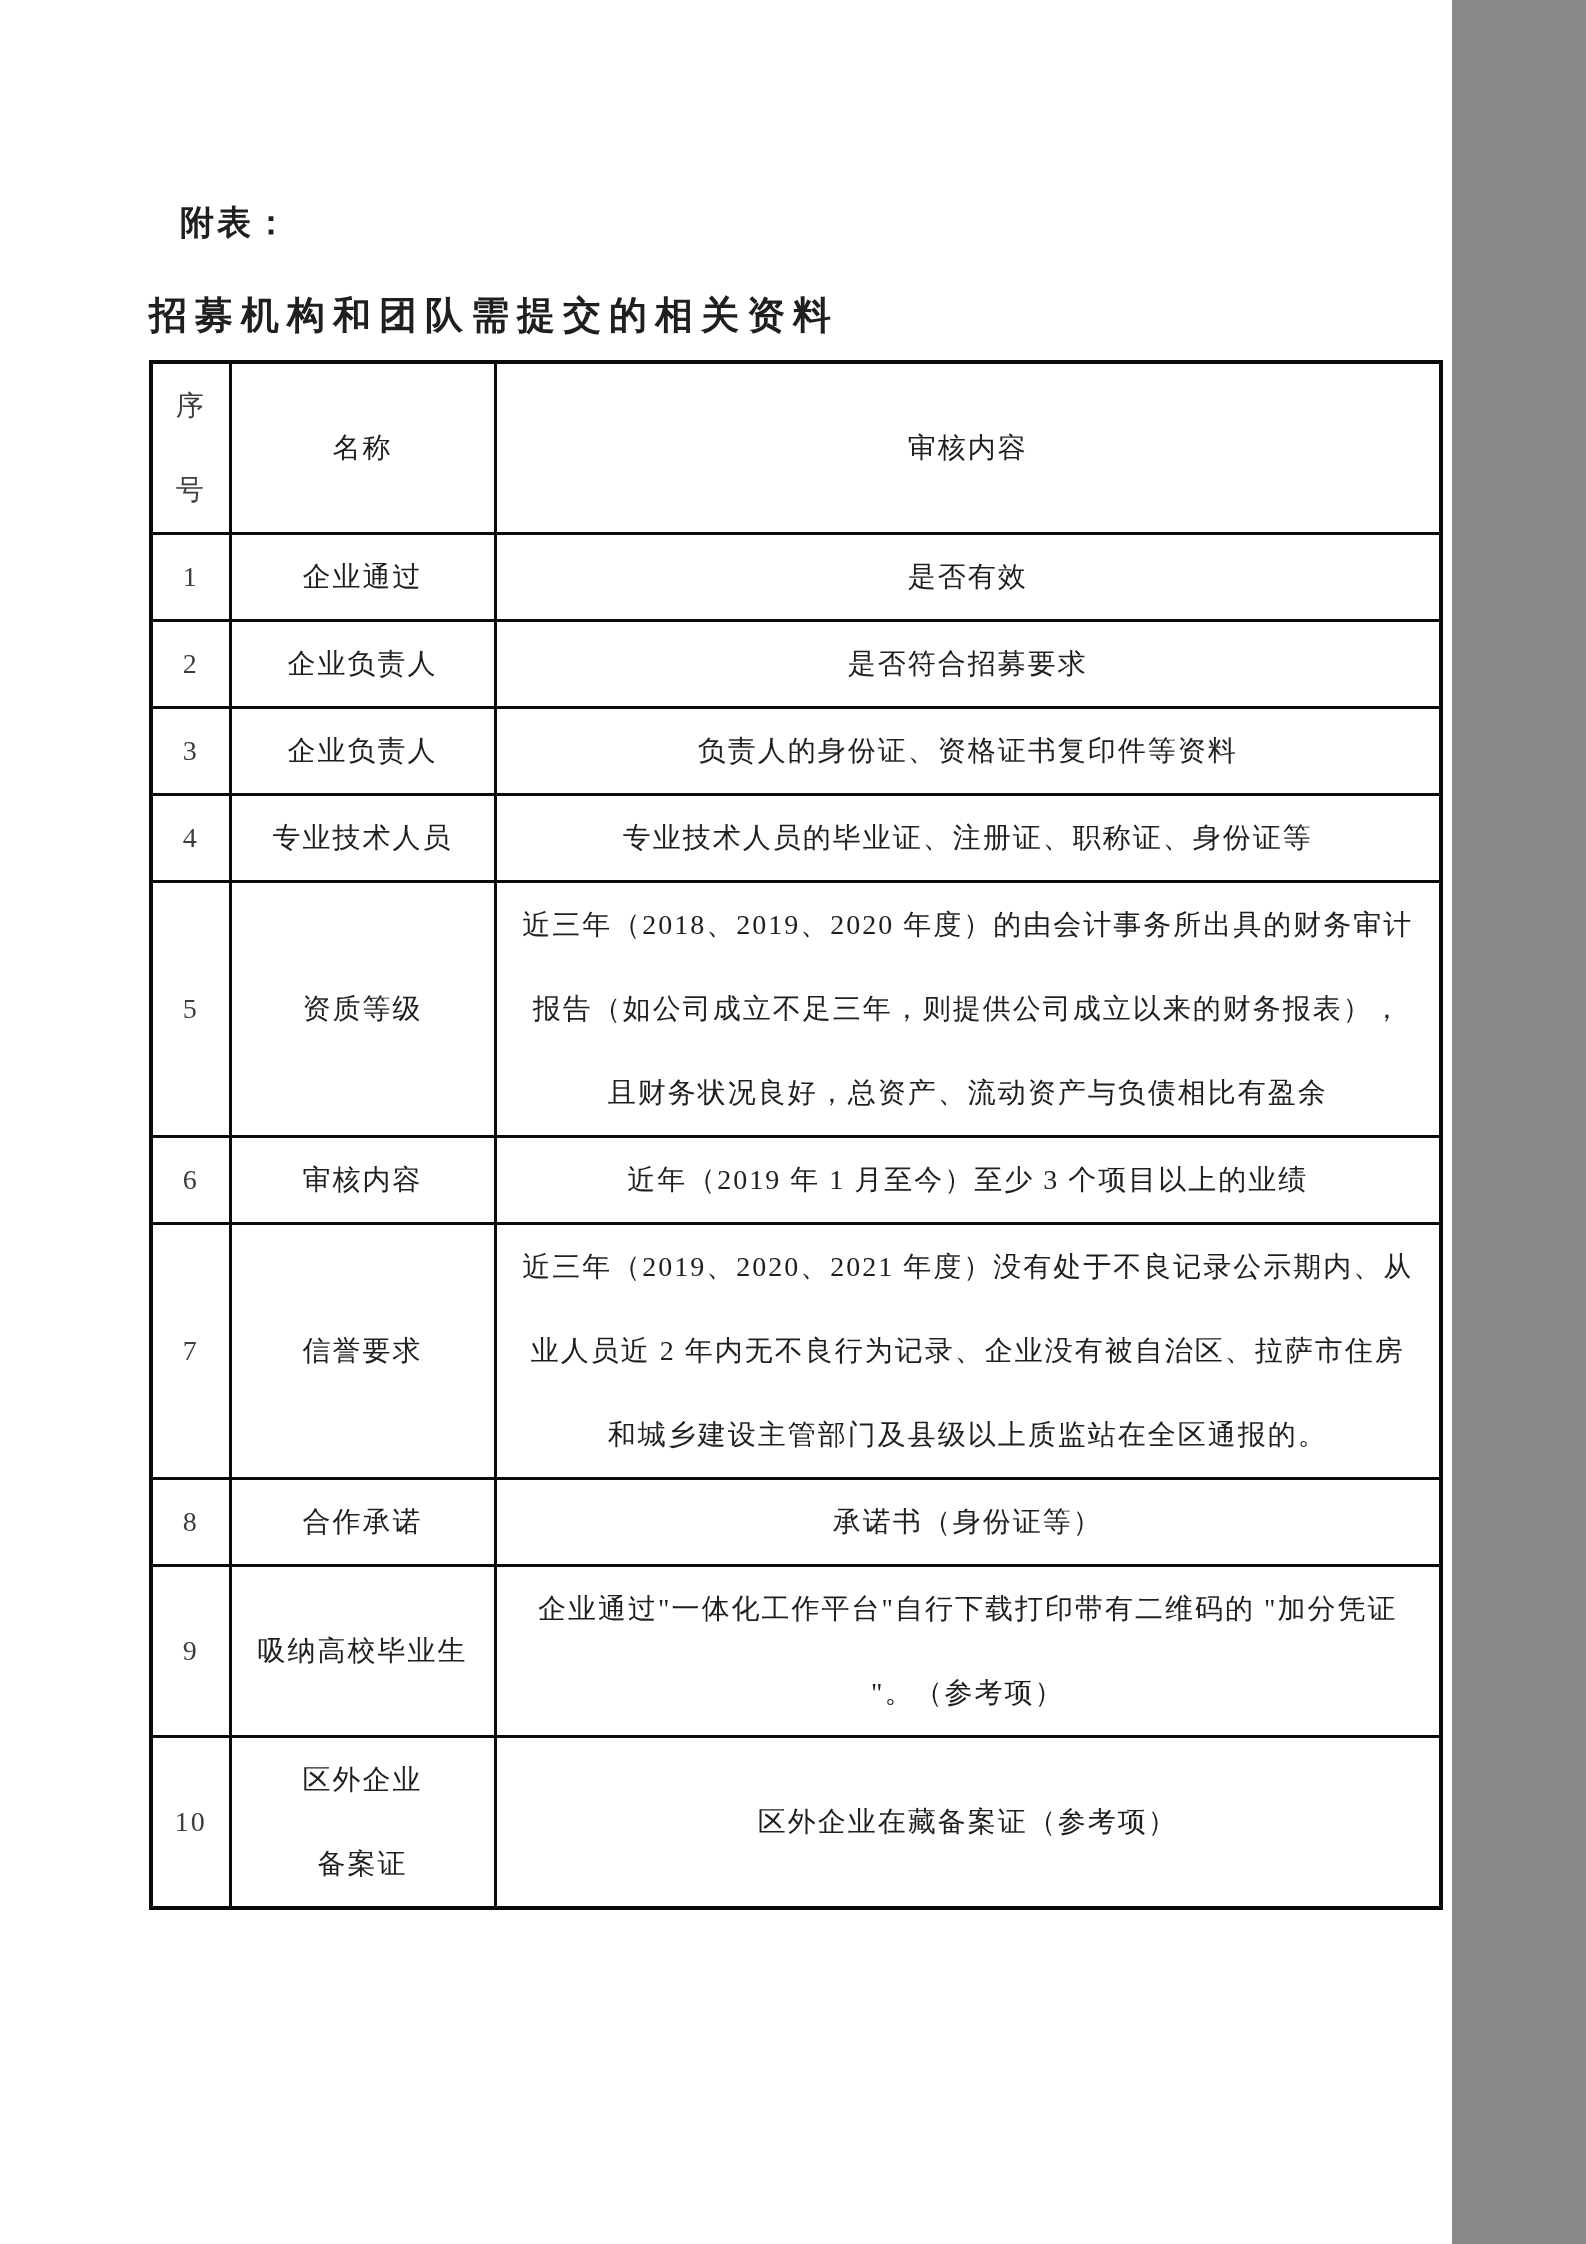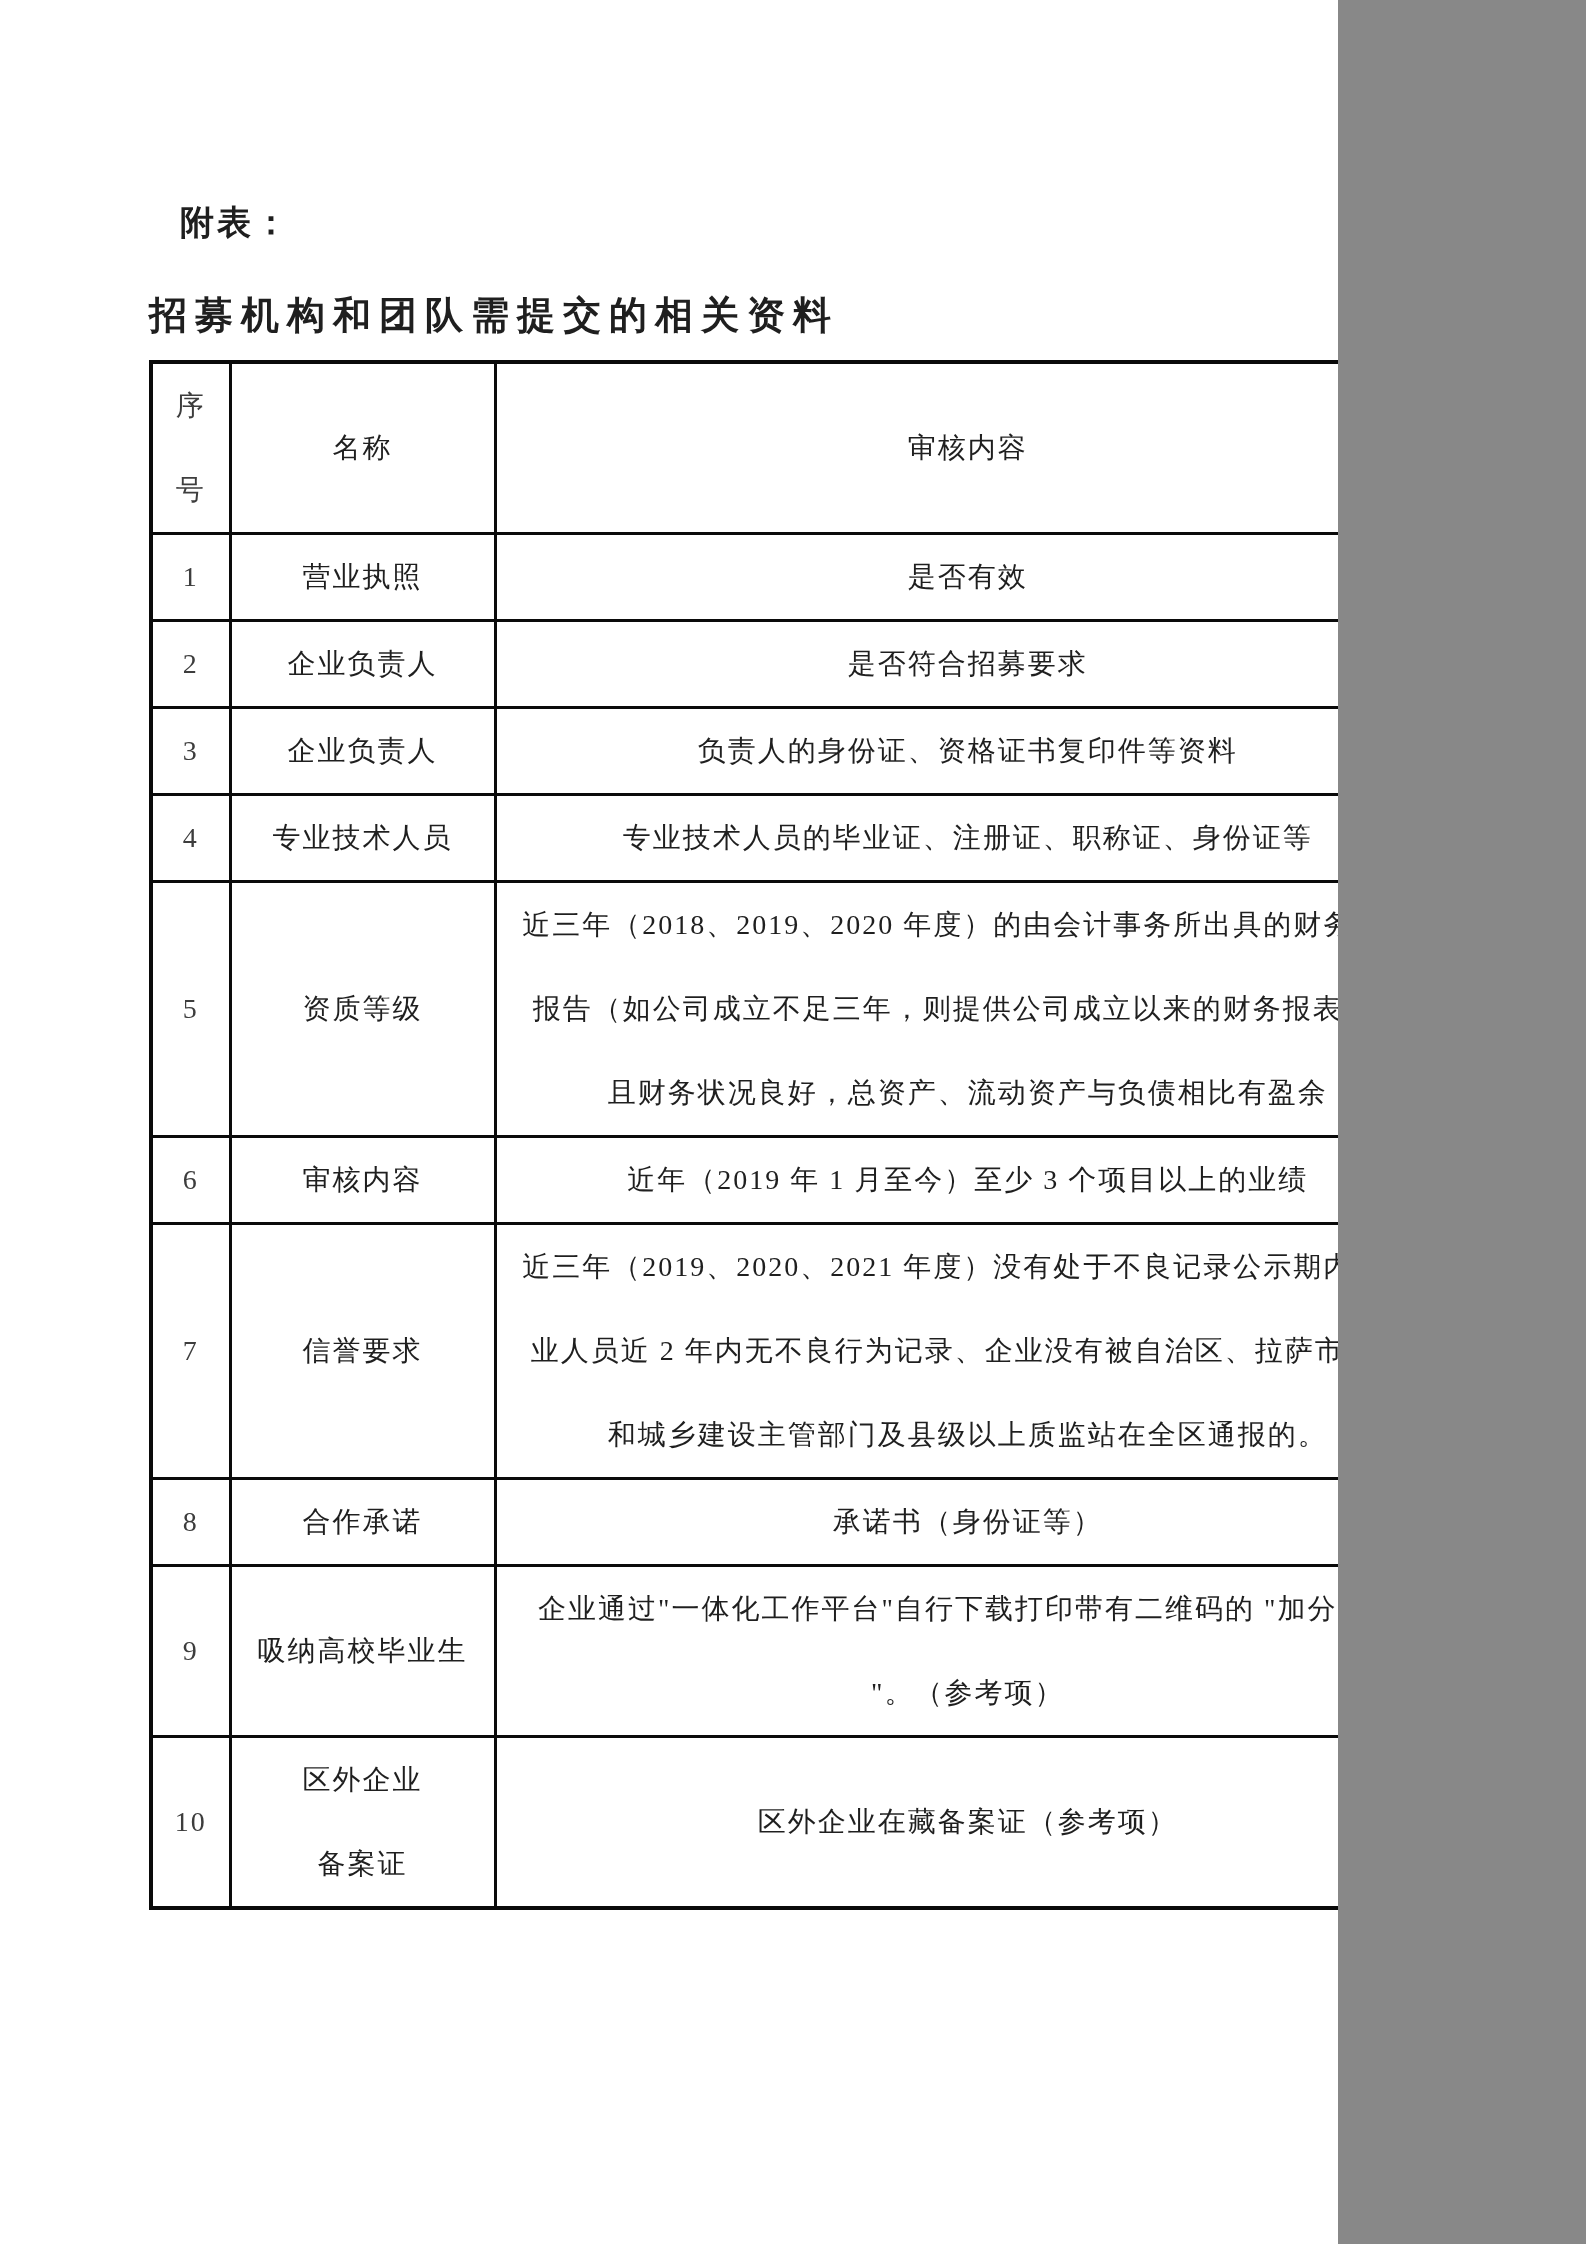--- a/index.html
+++ b/index.html
@@ -1,18 +1,18 @@
 <!DOCTYPE html>
 <html><head>
 <meta charset="utf-8">
 <style>
   html,body{margin:0;padding:0;background:#888;}
   .page{
     position:relative;
-    width:1338px;height:2244px;
+    width:1452px;height:2244px;
     background:#ffffff;
     font-family:"Liberation Serif","DejaVu Serif",serif;
     color:#1f1f1f;
     overflow:hidden;
   }
   .appendix-label{
     position:absolute;
     left:180px;top:200px;
     font-size:34px;
     font-weight:700;
@@ -66,21 +66,21 @@
     </colgroup>
     <tbody>
       <tr style="height:168px">
         <td class="c-no c-head">序
 号</td>
         <td class="c-name c-head">名称</td>
         <td class="c-head">审核内容</td>
       </tr>
       <tr style="height:84px">
         <td class="c-no">1</td>
-        <td class="c-name">营业执照</td>
+        <td class="c-name">企业通过</td>
         <td class="c-content">是否有效</td>
       </tr>
       <tr style="height:84px">
         <td class="c-no">2</td>
         <td class="c-name">企业负责人</td>
         <td class="c-content">是否符合招募要求</td>
       </tr>
       <tr style="height:84px">
         <td class="c-no">3</td>
         <td class="c-name">企业负责人</td>

